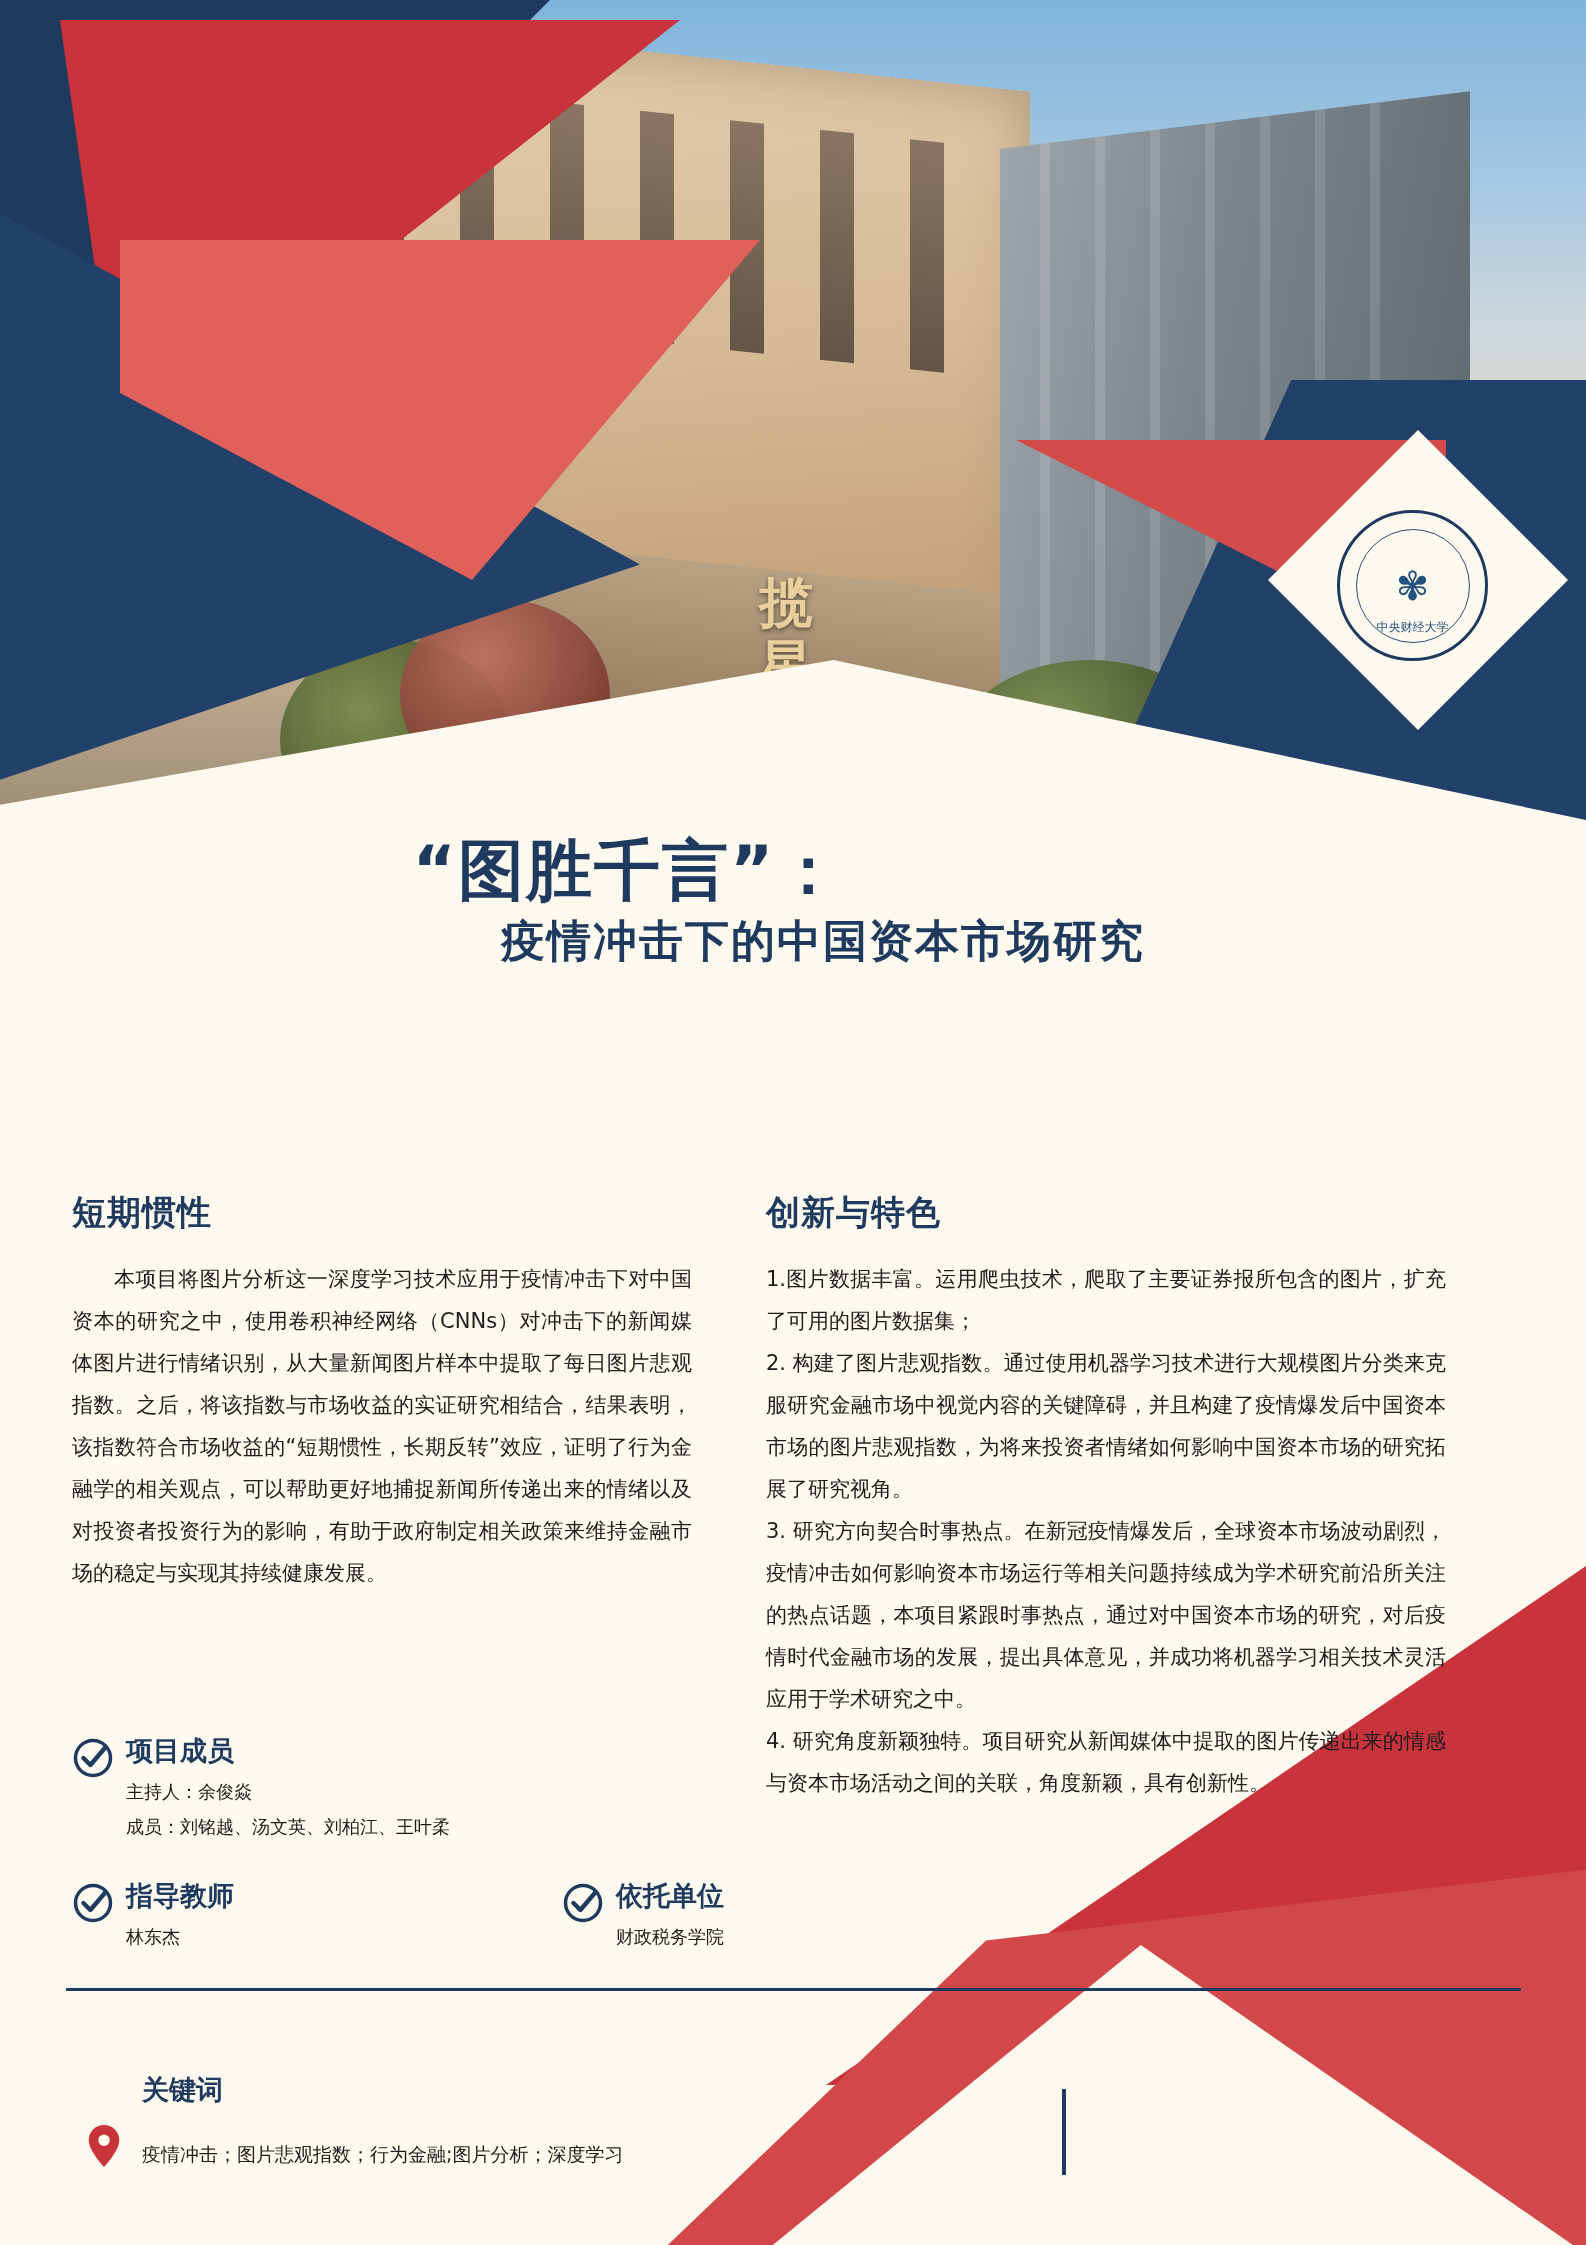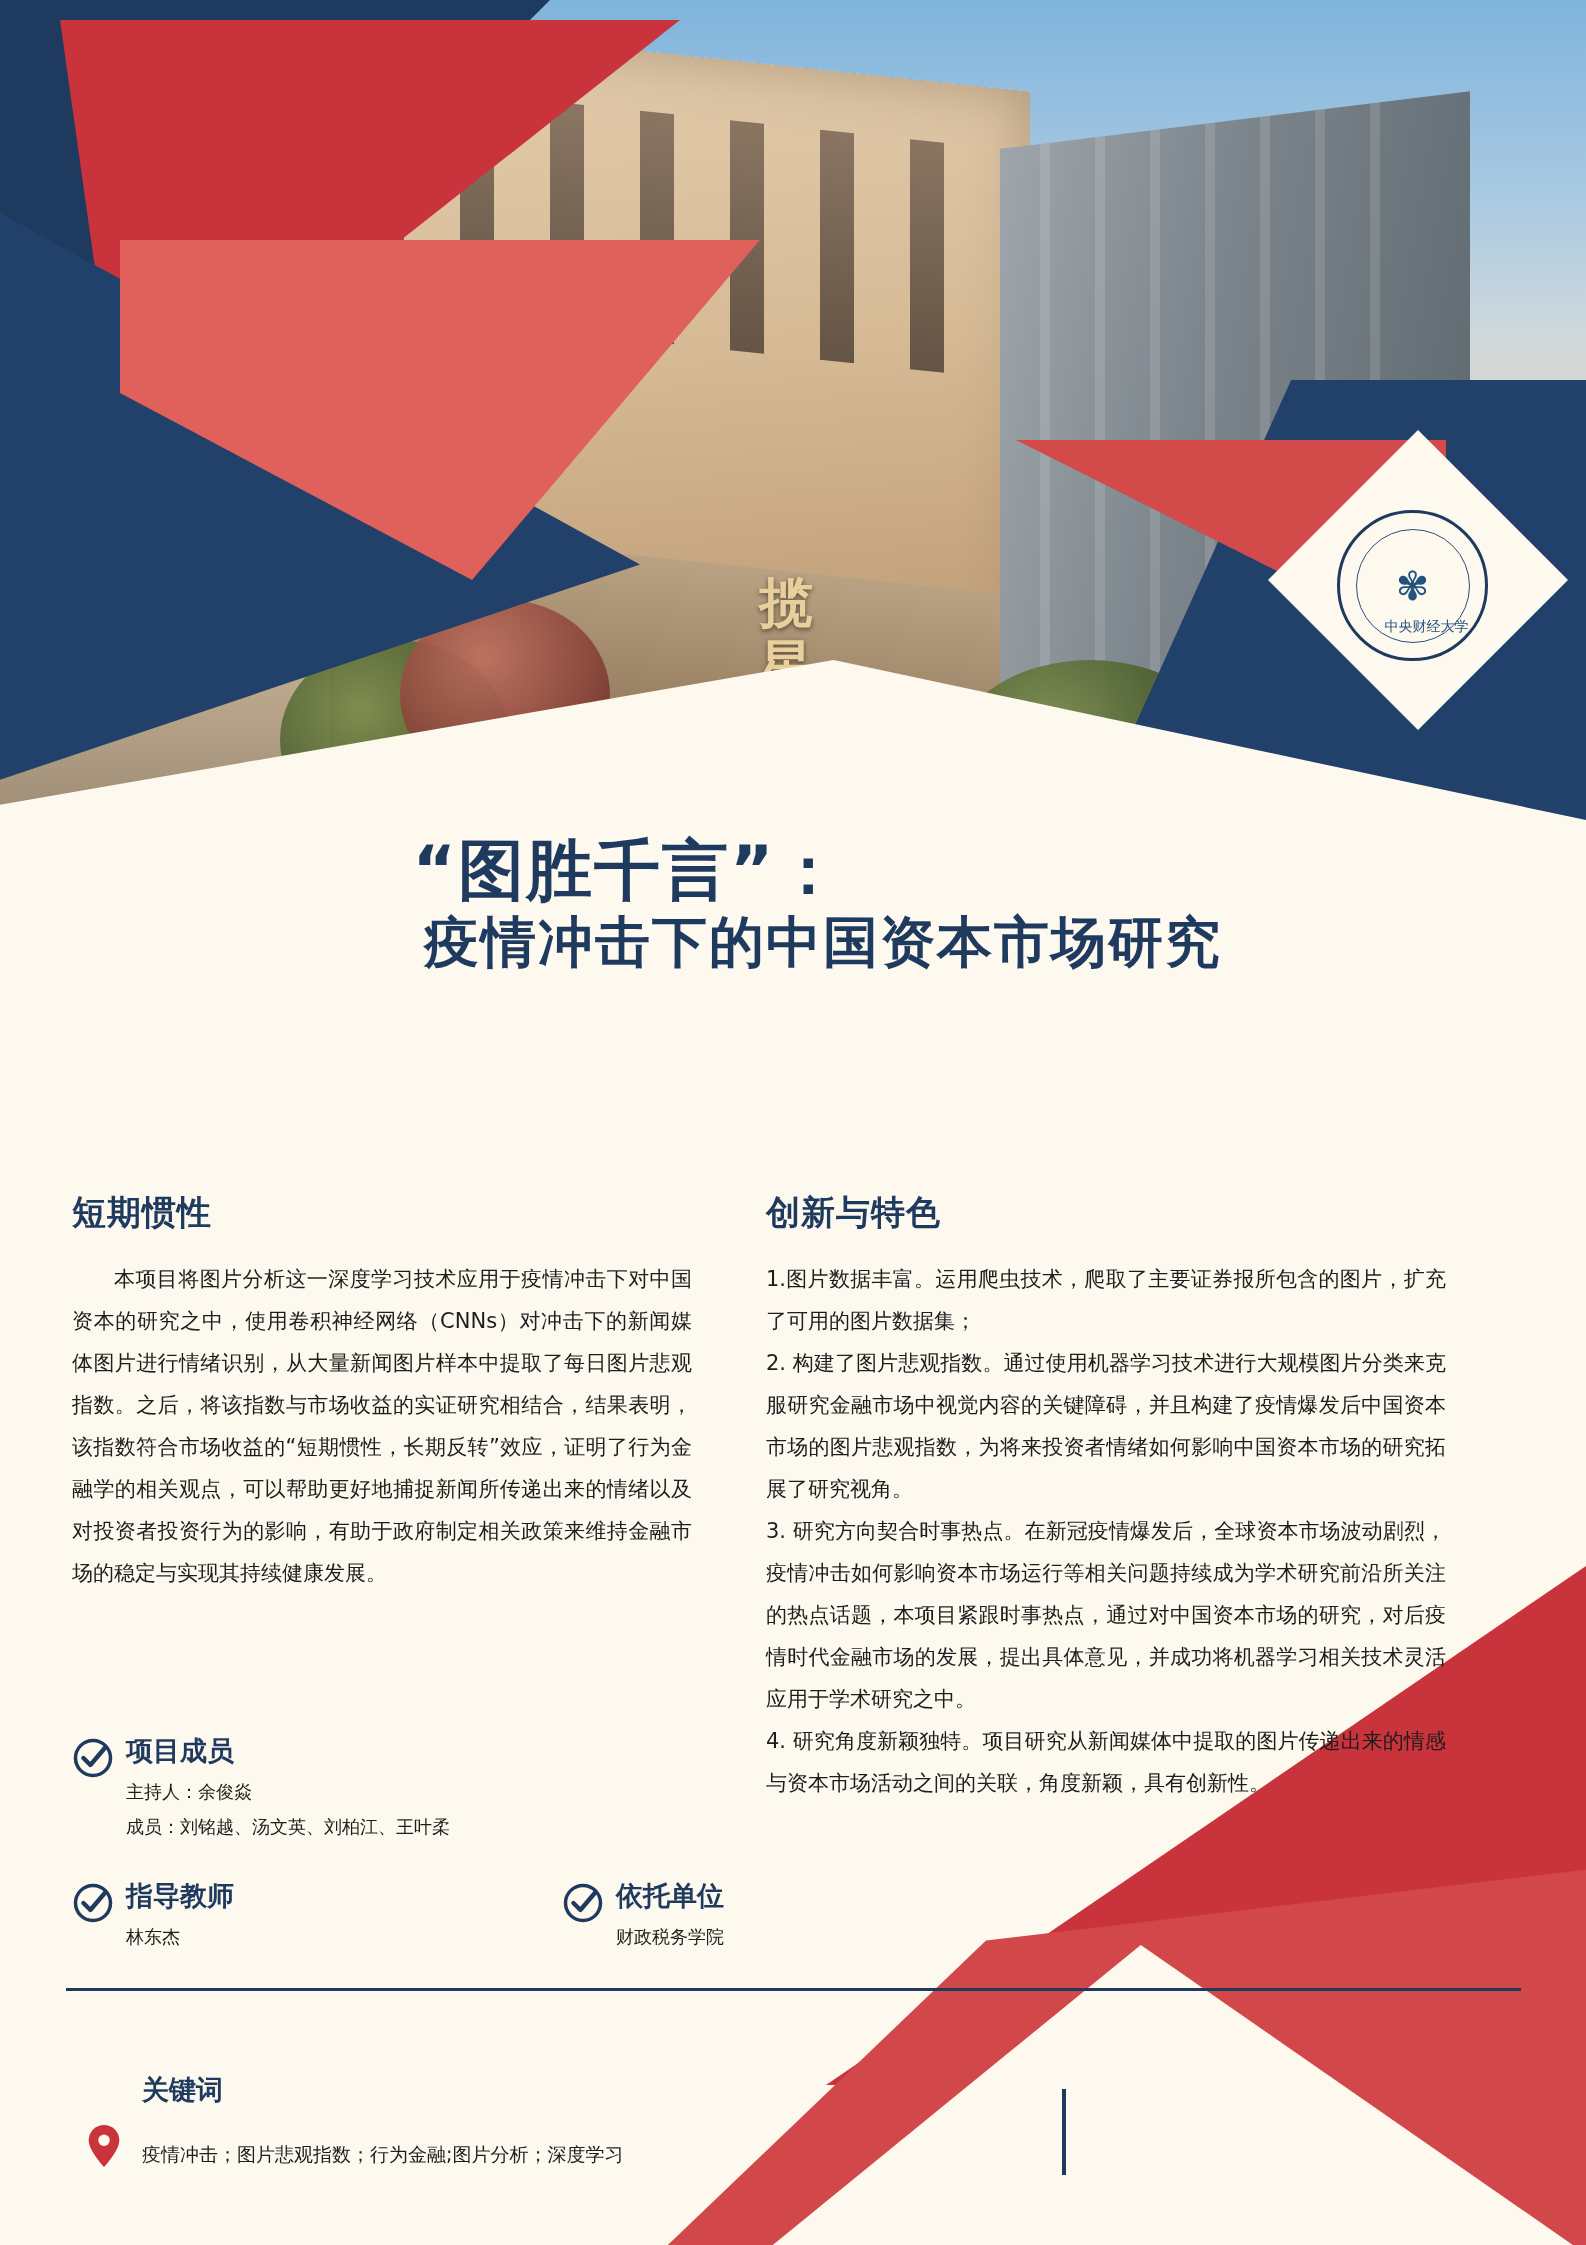--- a/index.html
+++ b/index.html
@@ -171,23 +171,23 @@
     display: flex; align-items: center; justify-content: center;
   }
   .seal-mark {
     font-size: 40px;
     color: #24527f;
     line-height: 1;
   }
   .seal-bottom {
     position: absolute;
     bottom: 6px; left: 0; right: 0;
-    text-align: right;
+    text-align: center;
     color: #24527f;
-    font-size: 14px;
+    font-size: 12px;
     font-family: "DejaVu Sans", sans-serif;
   }
 
   
   .title-block {
     position: absolute;
     left: 0; top: 830px;
     width: 1586px;
     text-align: center;
     z-index: 6;
@@ -195,22 +195,22 @@
   .title-line1 {
     font-family: "DejaVu Sans", sans-serif;
     font-size: 66px;
     font-weight: 700;
     color: #1f3a5f;
     letter-spacing: 2px;
     line-height: 1.25;
     padding-right: 330px;
   }
   .title-line2 {
-    font-family: Liberation Mono, monospace;
-    font-size: 55px;
+    font-family: Liberation Sans, sans-serif;
+    font-size: 44px;
     font-weight: 700;
     color: #1f3a5f;
     letter-spacing: 2px;
     line-height: 1.25;
     padding-left: 60px;
   }
   .subtitle {
     margin-top: 26px;
     font-family: "DejaVu Sans", sans-serif;
     font-size: 35px;

